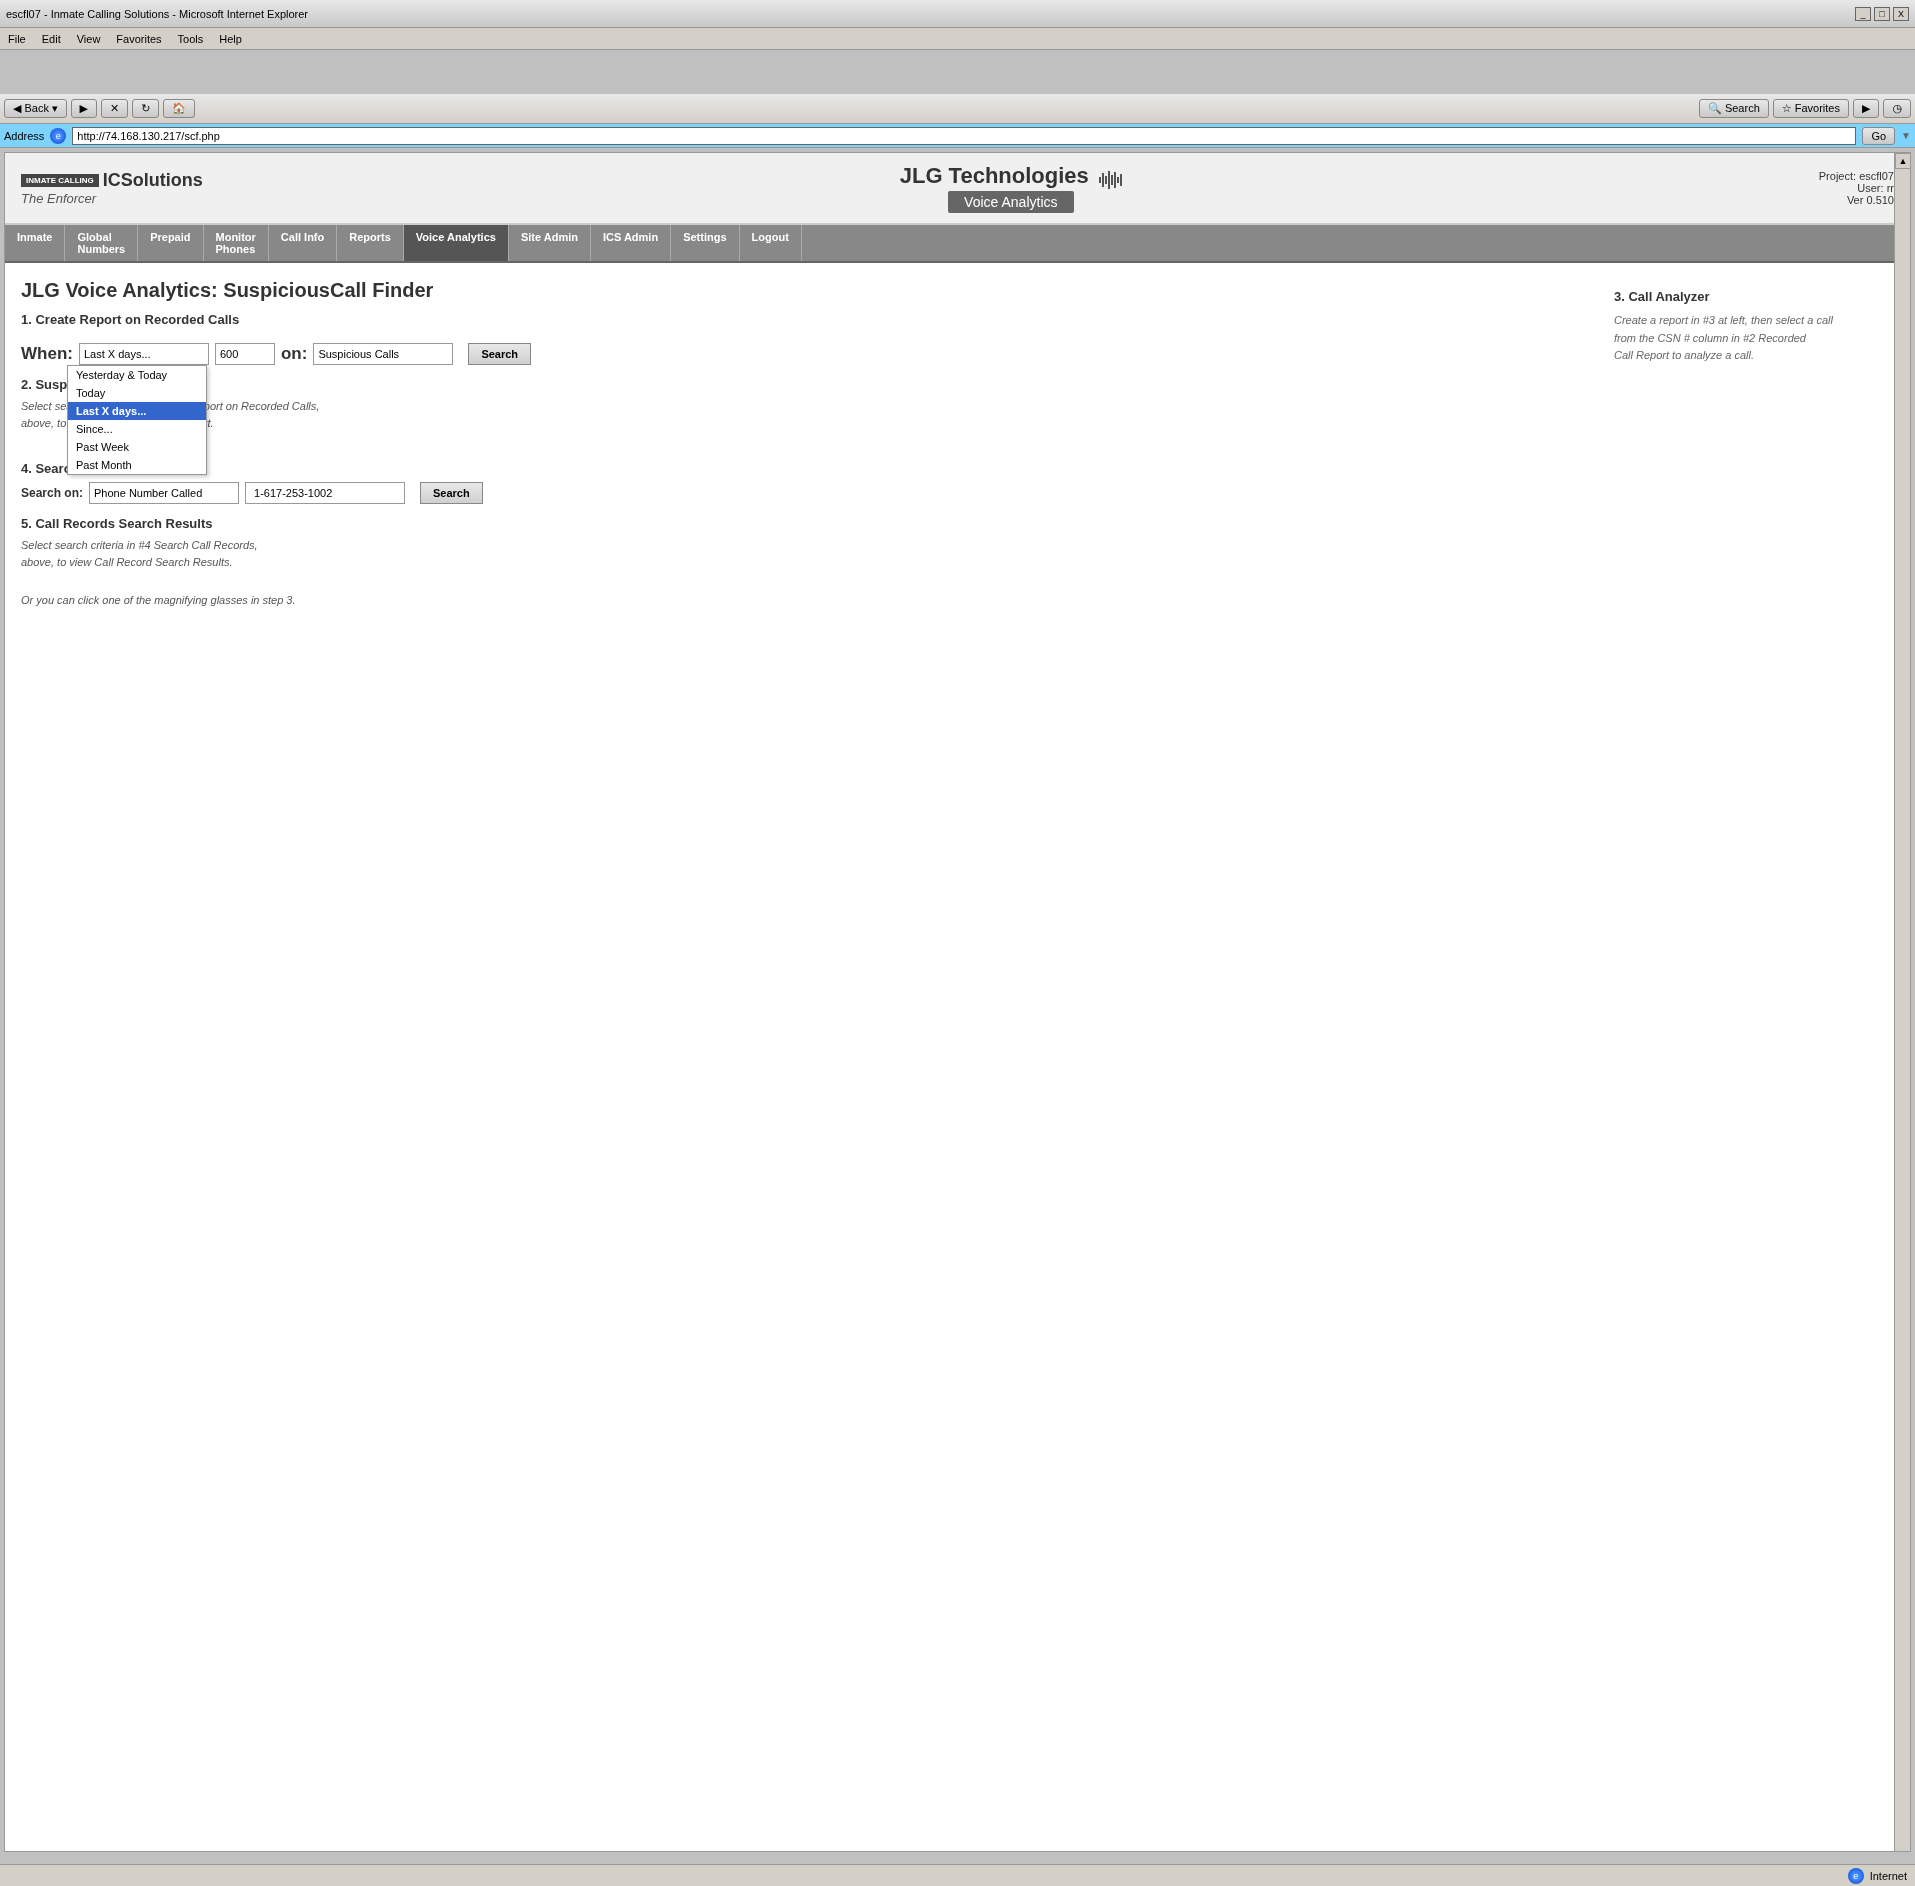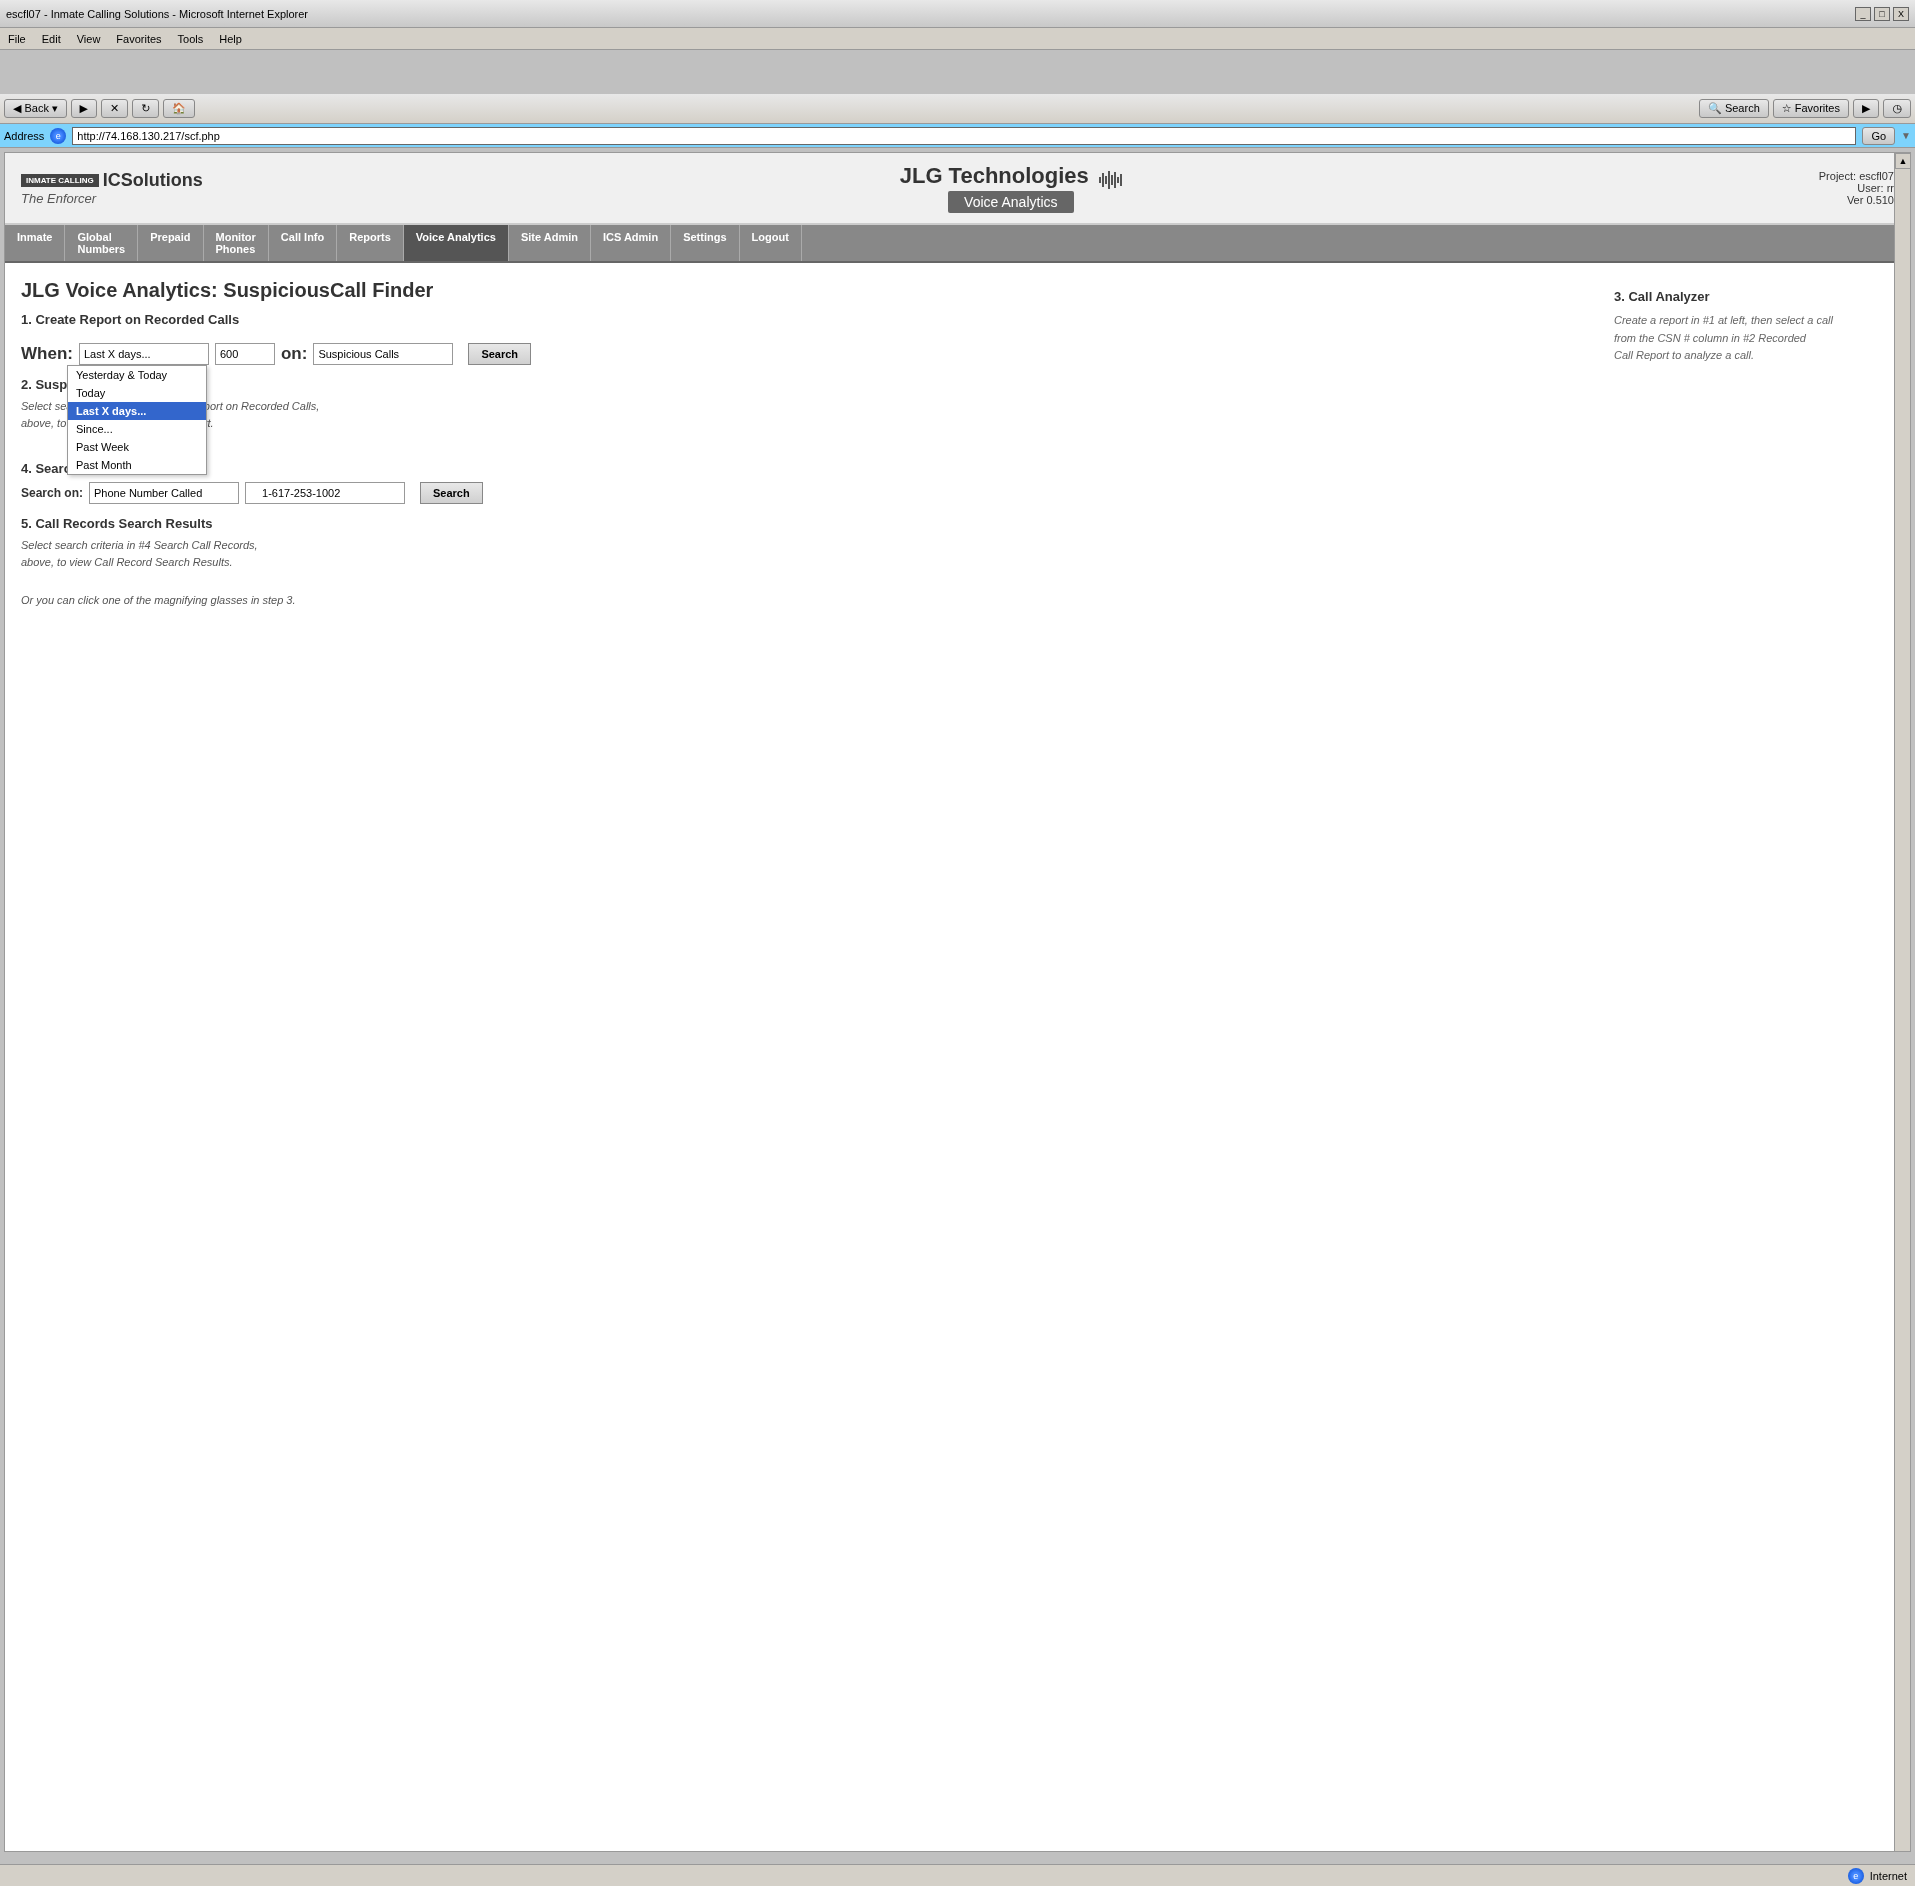--- a/index.html
+++ b/index.html
@@ -324,21 +324,21 @@
       margin-top: 30px;
     }
     .search-on-label {
       font-size: 12px;
       font-weight: bold;
       color: #333;
     }
     .phone-input {
       height: 22px;
       border: 1px solid #999;
-      padding: 0 16px;
+      padding: 0 8px;
       font-size: 11px;
       width: 160px;
     }
 
     
     .section5-area {
       margin-top: 12px;
     }
 
     .right-panel-title {
@@ -589,21 +589,21 @@
           </div>
           <br>
           <div class="section-desc" style="margin-top:8px;">Or you can click one of the magnifying glasses in step 3.</div>
         </div>
 
       </div>
 
       <div class="right-panel">
         <div class="right-panel-title">3. Call Analyzer</div>
         <div class="right-panel-desc">
-          <span>Create a report in #1 at left, then select a call</span><br>
+          <span>Create a report in #3 at left, then select a call</span><br>
           <span>from the CSN # column in #2 Recorded</span><br>
           <span>Call Report to analyze a call.</span>
         </div>
       </div>
 
     </div>
 
     <div class="scrollbar-area">
       <div style="background:#d4d0c8; width:16px; height:16px; border:1px solid #999; display:flex; align-items:center; justify-content:center; font-size:9px;">▲</div>
     </div>

